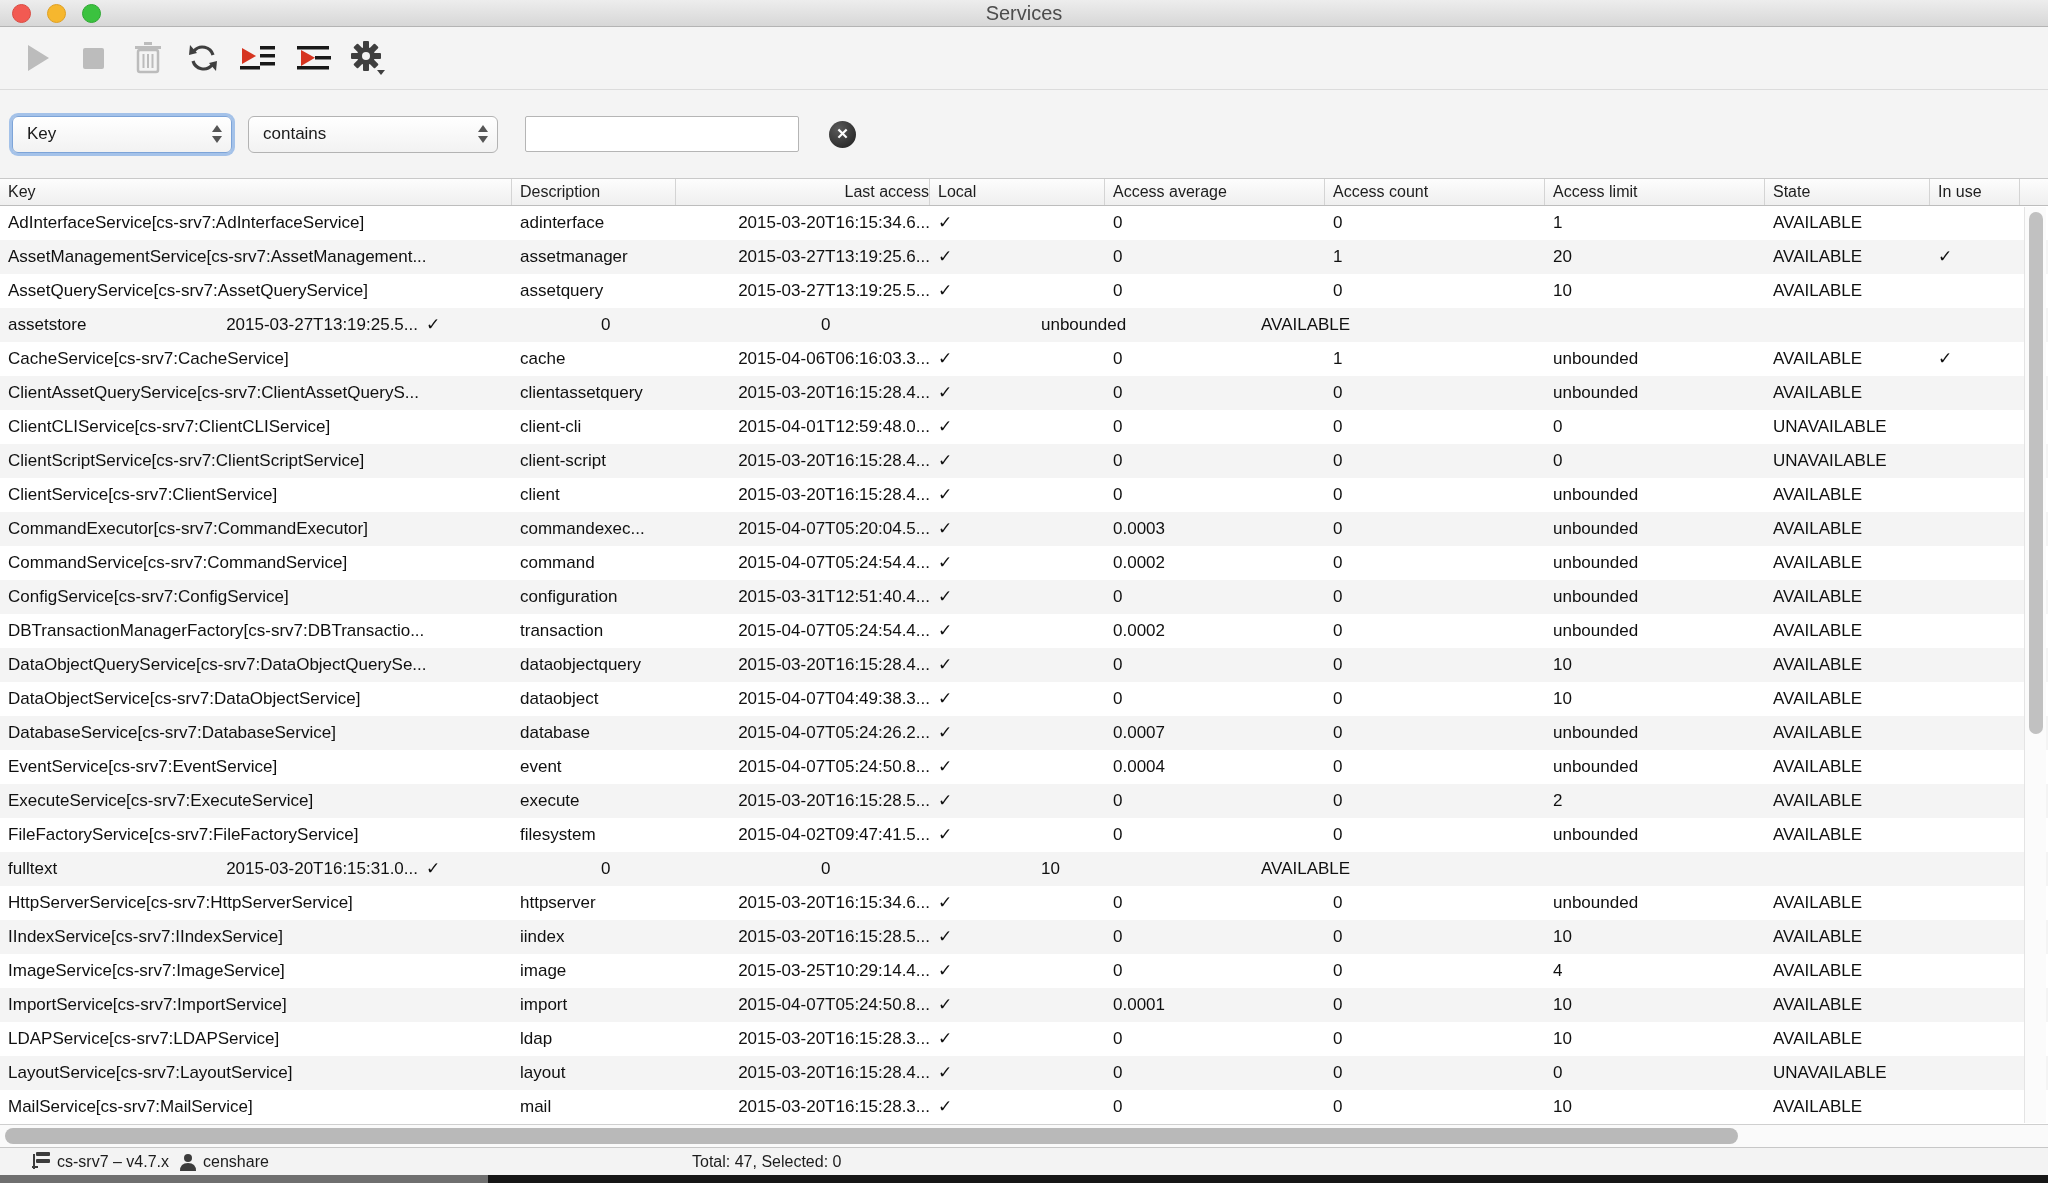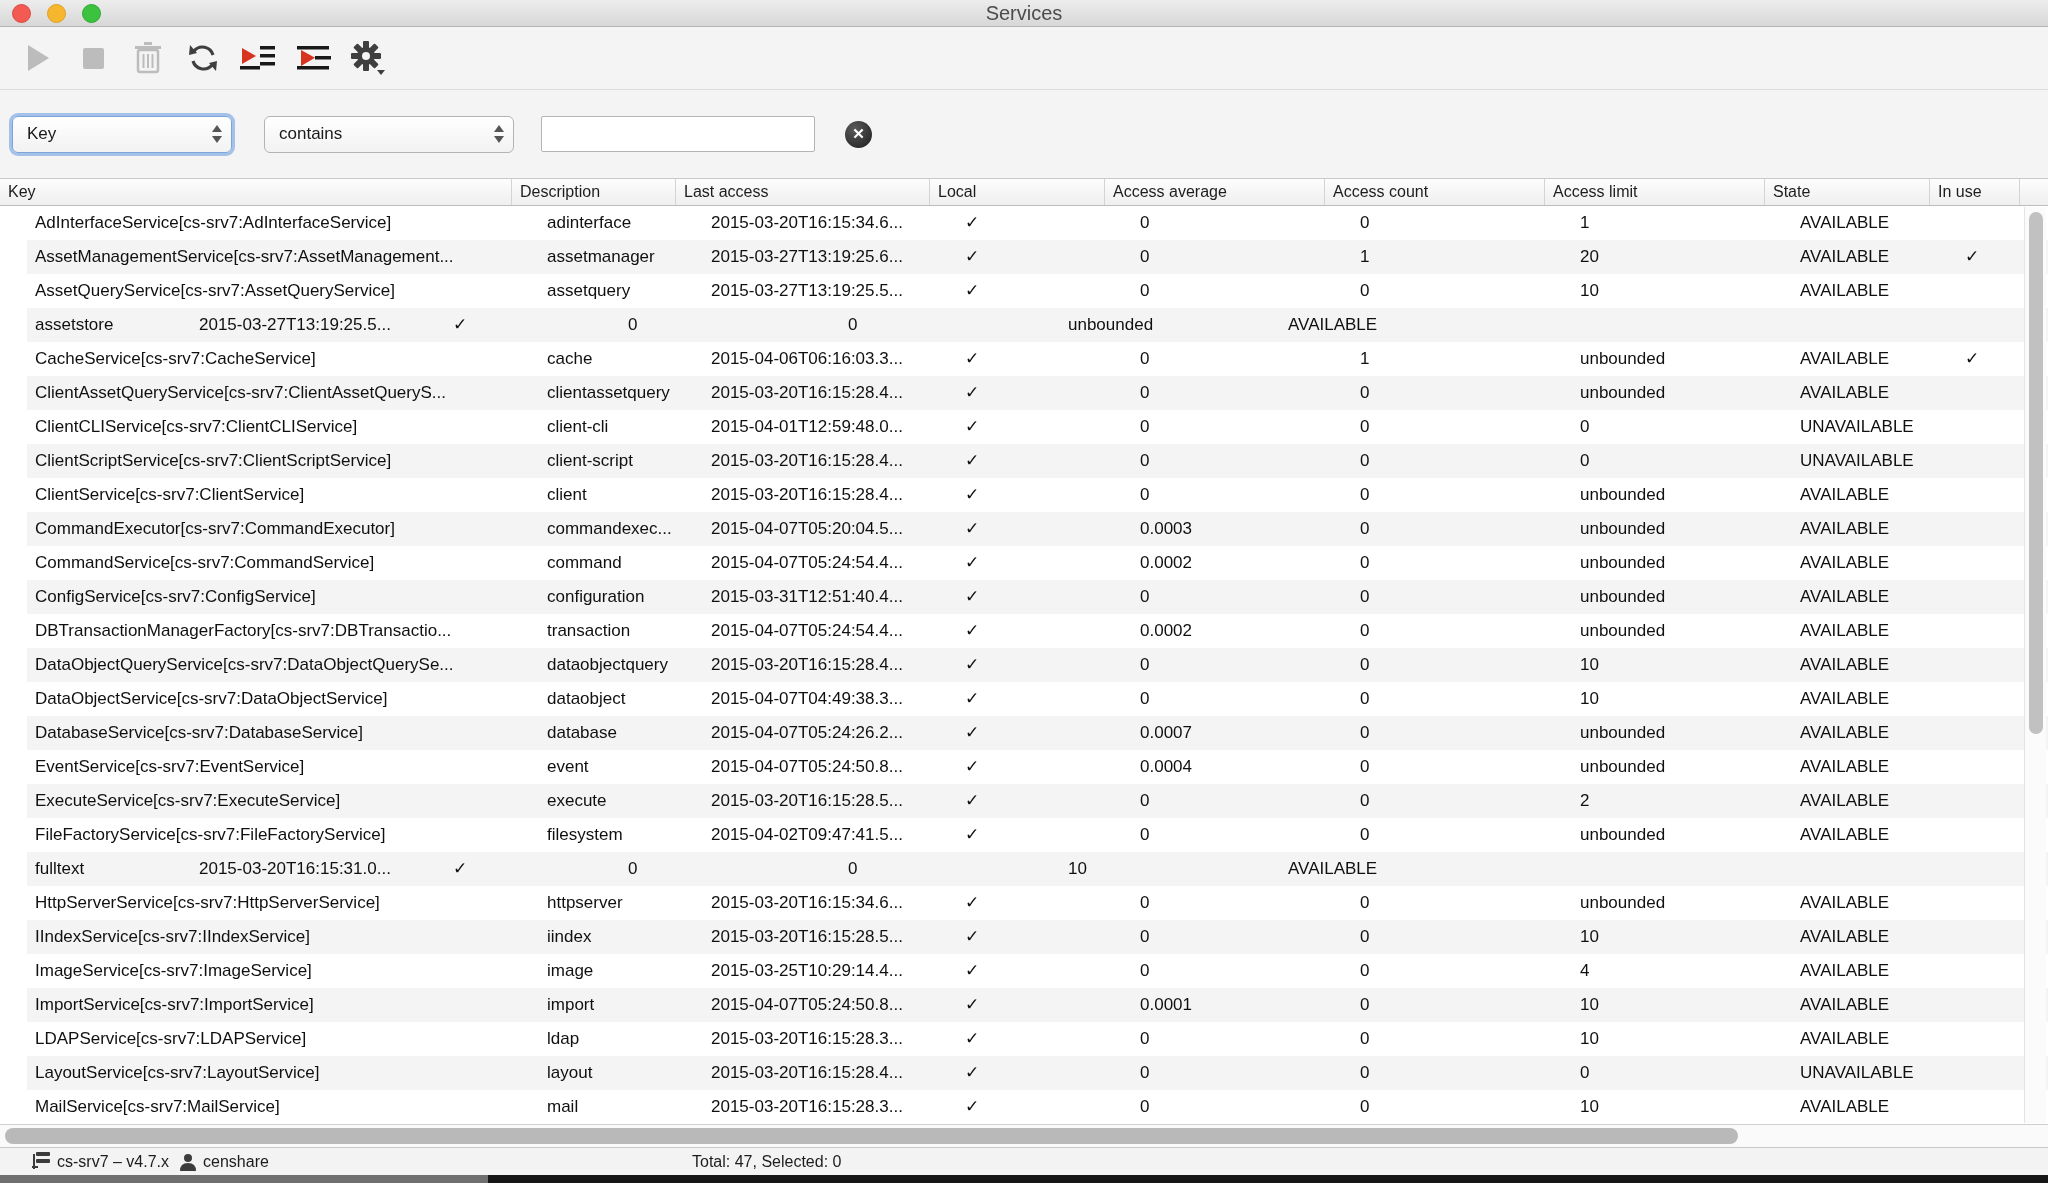--- a/index.html
+++ b/index.html
@@ -19,35 +19,35 @@
 
   
   .toolbar { height:63px; background:#f4f4f4; border-bottom:1px solid #dcdcdc; display:flex; align-items:center; padding-left:20px; gap:19px; }
   .tool-btn { width:36px; height:36px; display:flex; align-items:center; justify-content:center; }
 
   
   .filterbar { height:88px; background:#f4f4f4; display:flex; align-items:center; padding-left:12px; }
   .mac-select { position:relative; height:37px; background:linear-gradient(#ffffff,#f2f2f2); border:1px solid #b3b3b3; border-radius:6px; display:flex; align-items:center; padding:0 30px 0 14px; font-size:17px; color:#1a1a1a; cursor:default; }
   .mac-select.focused { box-shadow:0 0 0 3px rgba(110,160,225,.6); border-color:#7da4d8; }
   .sel-field { width:220px; }
-  .sel-op { width:250px; margin-left:32px; }
+  .sel-op { width:250px; margin-left:16px; }
   .spinner { position:absolute; right:9px; top:8px; display:flex; flex-direction:column; gap:4px; }
   .arr-up { width:0; height:0; border-left:5px solid transparent; border-right:5px solid transparent; border-bottom:7px solid #555; }
   .arr-dn { width:0; height:0; border-left:5px solid transparent; border-right:5px solid transparent; border-top:7px solid #555; }
   .filter-input { width:274px; height:36px; margin-left:27px; border:1px solid #b5b5b5; background:#fff; font-size:17px; padding:0 8px; font-family:inherit; border-radius:2px; outline:none; }
   .clear-btn { width:27px; height:27px; margin-left:30px; border-radius:50%; background:radial-gradient(circle at 35% 30%, #5a5a5a, #1d1d1d); color:#fff; font-size:15px; font-weight:bold; display:flex; align-items:center; justify-content:center; cursor:default; }
 
   
   .thead { display:flex; height:28px; background:linear-gradient(#fdfdfd,#efefef); border-top:1px solid #c9c9c9; border-bottom:1px solid #bdbdbd; font-size:16px; color:#1d1d1d; }
   .hcell { border-right:1px solid #d4d4d4; padding-left:8px; line-height:26px; white-space:nowrap; overflow:hidden; flex:none; }
-  .tbody { height:918px; overflow:hidden; background:#fff;padding-left:27px; }
+  .tbody { height:918px; overflow:hidden; background:#fff; }
   .trow { display:flex; height:34px; line-height:34px; font-size:17px; color:#101010; }
   .trow:nth-child(even) { background:#f4f4f4; }
   .tcell { padding-left:8px; white-space:nowrap; overflow:hidden; flex:none; }
-  .c0 { width:512px; } .c1 { width:164px; } .c2 { width:254px; } .c3 { width:175px; }
+  .c0 { width:512px; } .c1 { width:164px; } .c2 { width:254px;text-align:right; } .c3 { width:175px; }
   .c4 { width:220px; } .c5 { width:220px; } .c6 { width:220px; } .c7 { width:165px; } .c8 { width:90px; }
 
   
   .vscroll { position:absolute; top:207px; right:2px; width:22px; height:916px; background:#fbfbfb; border-left:1px solid #e4e4e4; }
   .vthumb { position:absolute; top:5px; left:4px; width:14px; height:522px; background:#c1c1c1; border-radius:8px; }
 
   
   .hscroll { position:relative; height:24px; background:#fafafa; border-top:1px solid #cfcfcf; border-bottom:1px solid #c7c7c7; }
   .hthumb { position:absolute; top:3px; left:5px; width:1733px; height:16px; background:#b9b9b9; border-radius:8px; }
 

